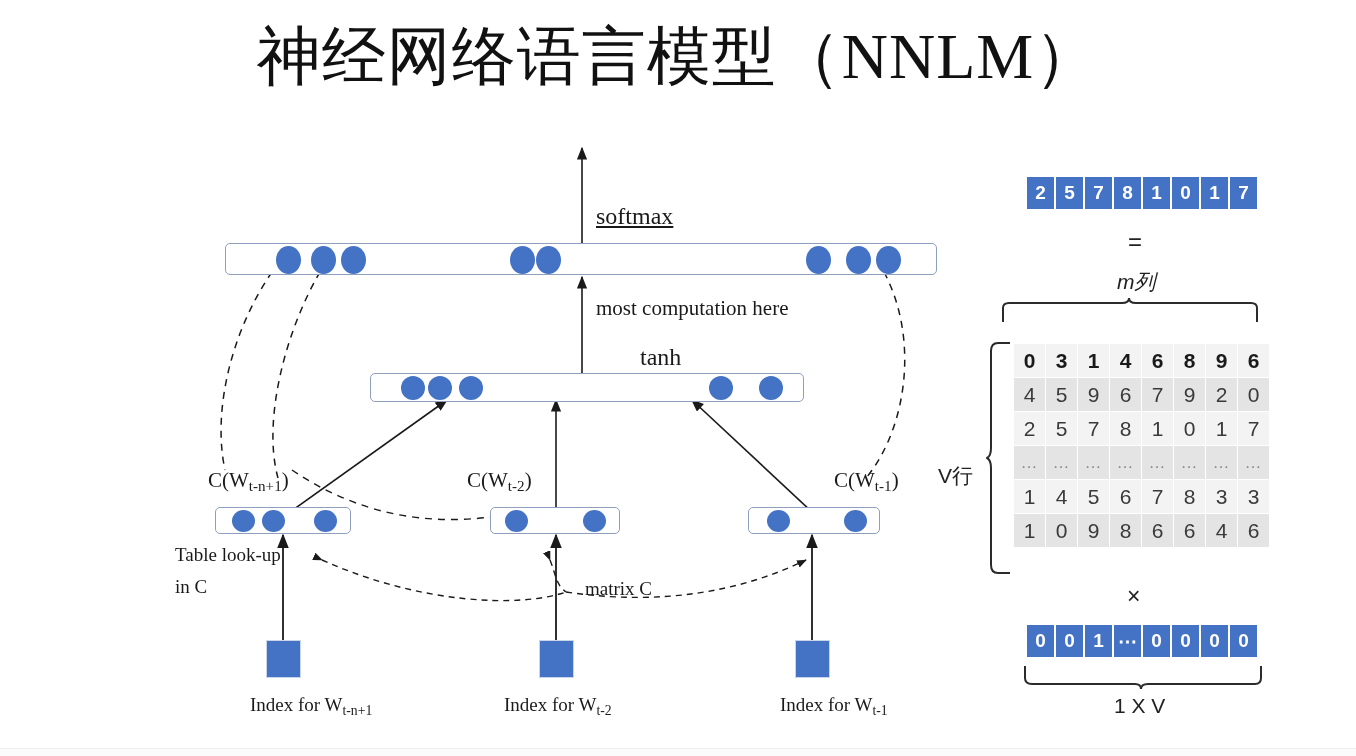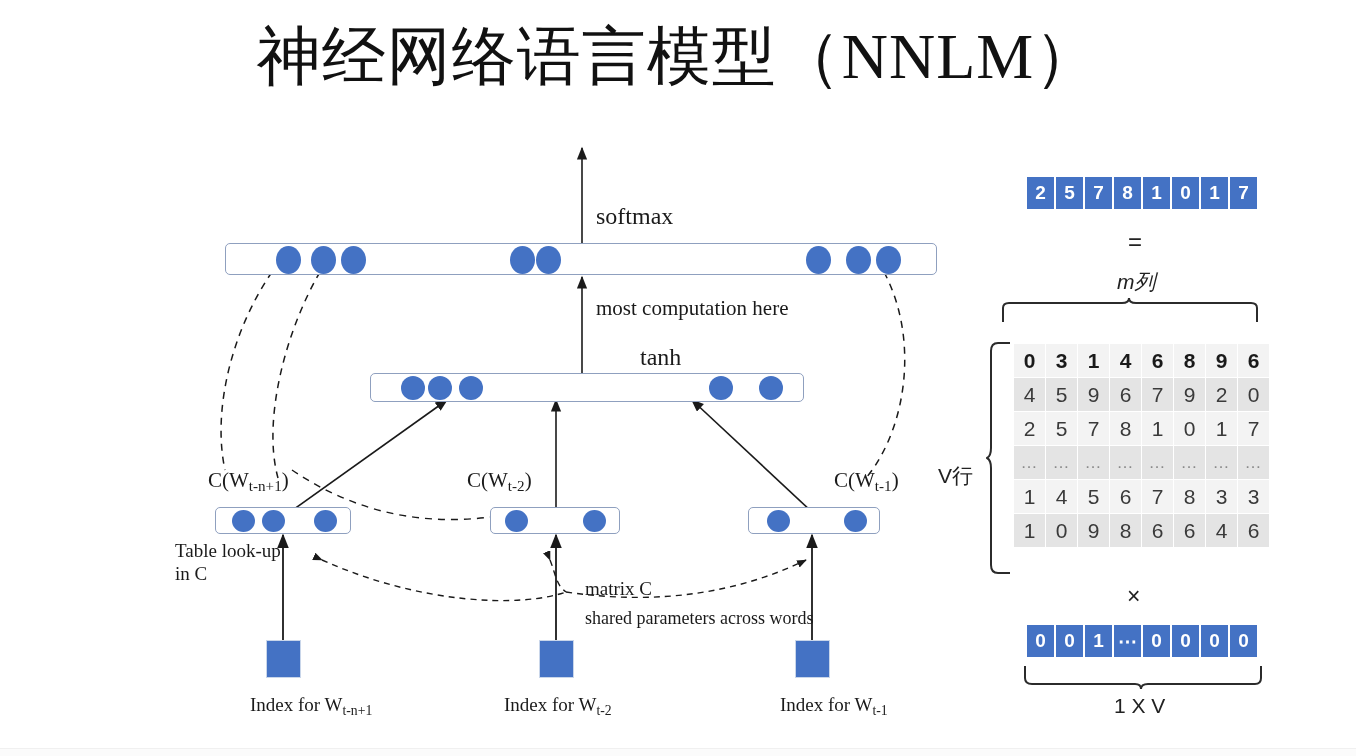--- a/index.html
+++ b/index.html
@@ -56,21 +56,21 @@
   
   .dlabel {
     font-family: "Liberation Serif", serif;
     color: #1a1a1a;
     white-space: nowrap;
   }
   .lbl-softmax  { font-size: 24px; }
   .lbl-mch      { font-size: 21px; }
   .lbl-tanh     { font-size: 24px; }
   .lbl-cw       { font-size: 21px; }
-  .lbl-table    { font-size: 19px; line-height: 23px; white-space: normal; width: 110px;}
+  .lbl-table    { font-size: 19px; line-height: 32px; white-space: normal; width: 110px;}
   .lbl-matrixc  { font-size: 19px; }
   .lbl-shared   { font-size: 18px; line-height: 21px; white-space: normal; width: 230px;}
   .lbl-index    { font-size: 19px; margin-left: 28px; }
   .sub { font-size: 0.72em; vertical-align: -0.28em; }
 
   
   .in-square {
     background: #4472c4;
     border: 1px solid #c9d6ea;
     box-sizing: border-box;
@@ -175,21 +175,21 @@
   <div class="abs layer-bar" style="left:225px; top:243px; width:712px; height:32px;">
     <div class="node ellipse" style="left:50px;  top:2px; width:25px; height:28px;"></div>
     <div class="node ellipse" style="left:85px;  top:2px; width:25px; height:28px;"></div>
     <div class="node ellipse" style="left:115px; top:2px; width:25px; height:28px;"></div>
     <div class="node ellipse" style="left:284px; top:2px; width:25px; height:28px;"></div>
     <div class="node ellipse" style="left:310px; top:2px; width:25px; height:28px;"></div>
     <div class="node ellipse" style="left:580px; top:2px; width:25px; height:28px;"></div>
     <div class="node ellipse" style="left:620px; top:2px; width:25px; height:28px;"></div>
     <div class="node ellipse" style="left:650px; top:2px; width:25px; height:28px;"></div>
   </div>
-  <div class="abs dlabel lbl-softmax" style="left:596px; top:203px;">softmax</div>
+  <div class="abs dlabel lbl-softmax" style="left:596px; top:203px;text-decoration:underline;">softmax</div>
   <div class="abs dlabel lbl-mch" style="left:596px; top:296px;">most computation here</div>
 
   <div class="abs layer-bar" style="left:370px; top:373px; width:434px; height:29px;">
     <div class="node" style="left:30px;  top:2px; width:24px; height:24px;"></div>
     <div class="node" style="left:57px;  top:2px; width:24px; height:24px;"></div>
     <div class="node" style="left:88px;  top:2px; width:24px; height:24px;"></div>
     <div class="node" style="left:338px; top:2px; width:24px; height:24px;"></div>
     <div class="node" style="left:388px; top:2px; width:24px; height:24px;"></div>
   </div>
   <div class="abs dlabel lbl-tanh" style="left:640px; top:344px;">tanh</div>
@@ -214,21 +214,20 @@
   <div class="abs dlabel lbl-cw" style="left:834px; top:468px;">
     <span>C(W</span><span class="sub">t-1</span><span>)</span>
   </div>
   <div class="abs layer-bar" style="left:748px; top:507px; width:132px; height:27px;">
     <div class="node ellipse" style="left:18px; top:2px; width:23px; height:22px;"></div>
     <div class="node ellipse" style="left:95px; top:2px; width:23px; height:22px;"></div>
   </div>
 
   <div class="abs dlabel lbl-table" style="left:175px; top:539px;">Table look-up in C</div>
   <div class="abs dlabel lbl-matrixc" style="left:585px; top:578px;">matrix C</div>
-  <div class="abs dlabel lbl-shared" style="left:585px; top:608px;">shared parameters across words</div>
 
   <div class="abs in-square" style="left:266px; top:640px; width:35px; height:38px;"></div>
   <div class="abs in-square" style="left:539px; top:640px; width:35px; height:38px;"></div>
   <div class="abs in-square" style="left:795px; top:640px; width:35px; height:38px;"></div>
 
   <div class="abs dlabel lbl-index" style="left:222px; top:694px;">
     <span>Index for W</span><span class="sub">t-n+1</span>
   </div>
   <div class="abs dlabel lbl-index" style="left:476px; top:694px;">
     <span>Index for W</span><span class="sub">t-2</span>

